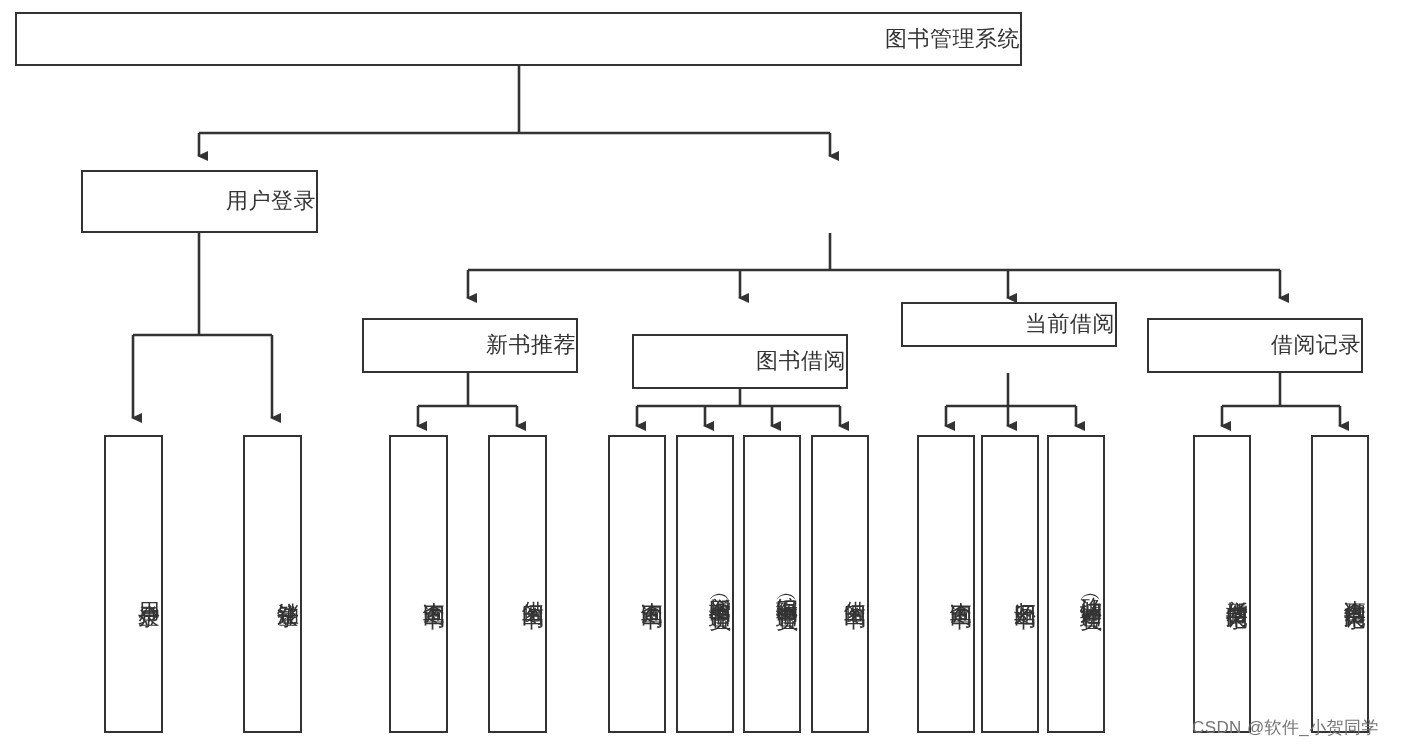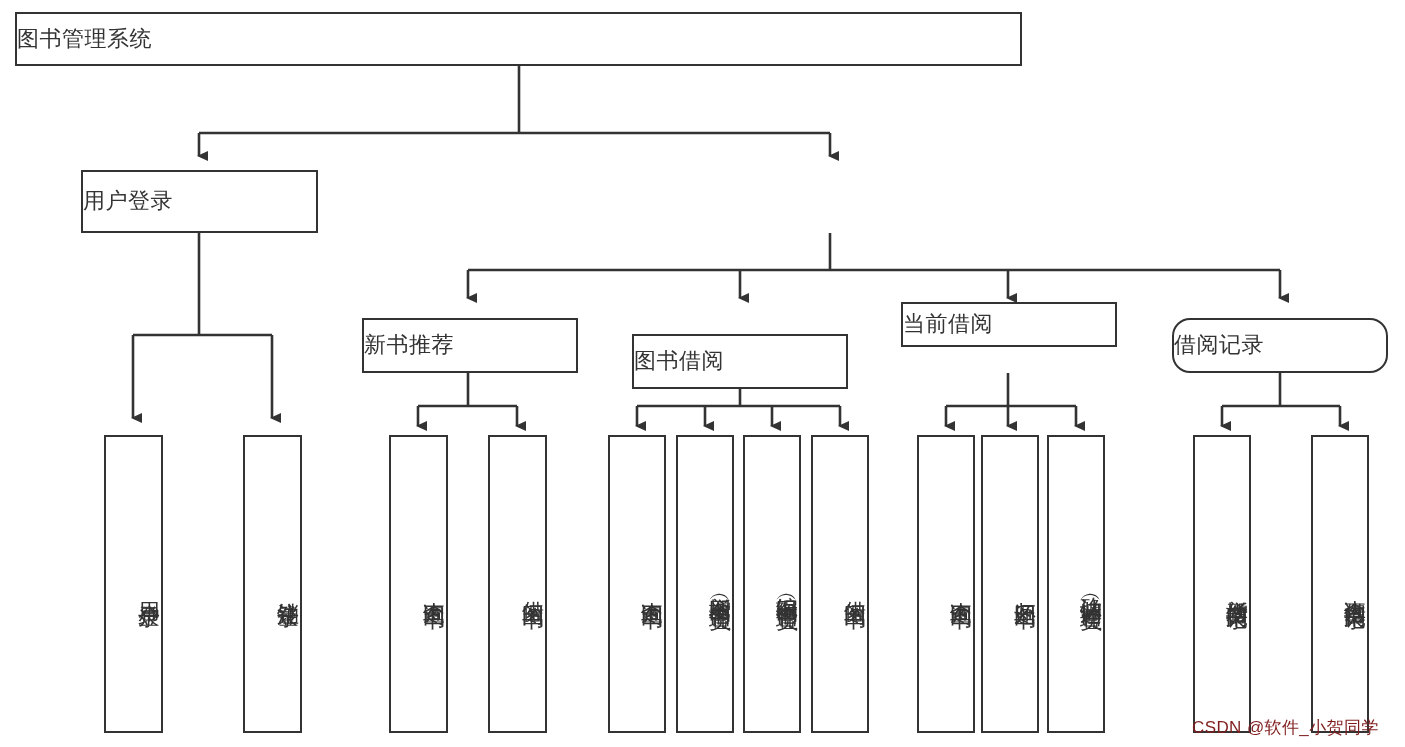--- a/index.html
+++ b/index.html
@@ -24,21 +24,21 @@
     width: 1405px;
     height: 747px;
   }
   .node {
     position: absolute;
     box-sizing: border-box;
     border: 2px solid #333333;
     background: #ffffff;
     display: flex;
     align-items: center;
-    justify-content: flex-start;
+    justify-content: flex-end;
     color: #333333;
     line-height: 1.12;
     z-index: 2;
   }
   .node.horiz {
     font-size: 22px;
     letter-spacing: 0.5px;
   }
   .node.vert {
     writing-mode: vertical-rl;
@@ -50,21 +50,21 @@
     justify-content: center;
   }
   .node .label {
     display: block;
   }
   #watermark {
     position: absolute;
     left: 1192px;
     top: 716px;
     font-size: 17px;
-    color: #7f1d1d;
+    color: #737373;
     white-space: nowrap;
     z-index: 5;
     letter-spacing: 0.4px;
   }
 </style>
 </head>
 <body>
 
 <div id="canvas">
 
@@ -128,21 +128,21 @@
 
   <div class="node horiz" style="left:362px; top:318px; width:216px; height:55px;">
     <span class="label">新书推荐</span>
   </div>
   <div class="node horiz" style="left:632px; top:334px; width:216px; height:55px;">
     <span class="label">图书借阅</span>
   </div>
   <div class="node horiz" style="left:901px; top:302px; width:216px; height:45px;">
     <span class="label">当前借阅</span>
   </div>
-  <div class="node horiz" style="left:1172px; top:318px; width:216px; height:55px;border-radius:18px;">
+  <div class="node horiz" style="left:1147px; top:318px; width:216px; height:55px;">
     <span class="label">借阅记录</span>
   </div>
 
   <div class="node vert" style="left:104px; top:435px; width:59px; height:298px;">
     <span class="label">用户登录</span>
   </div>
   <div class="node vert" style="left:243px; top:435px; width:59px; height:298px;">
     <span class="label">注销登录</span>
   </div>
 

